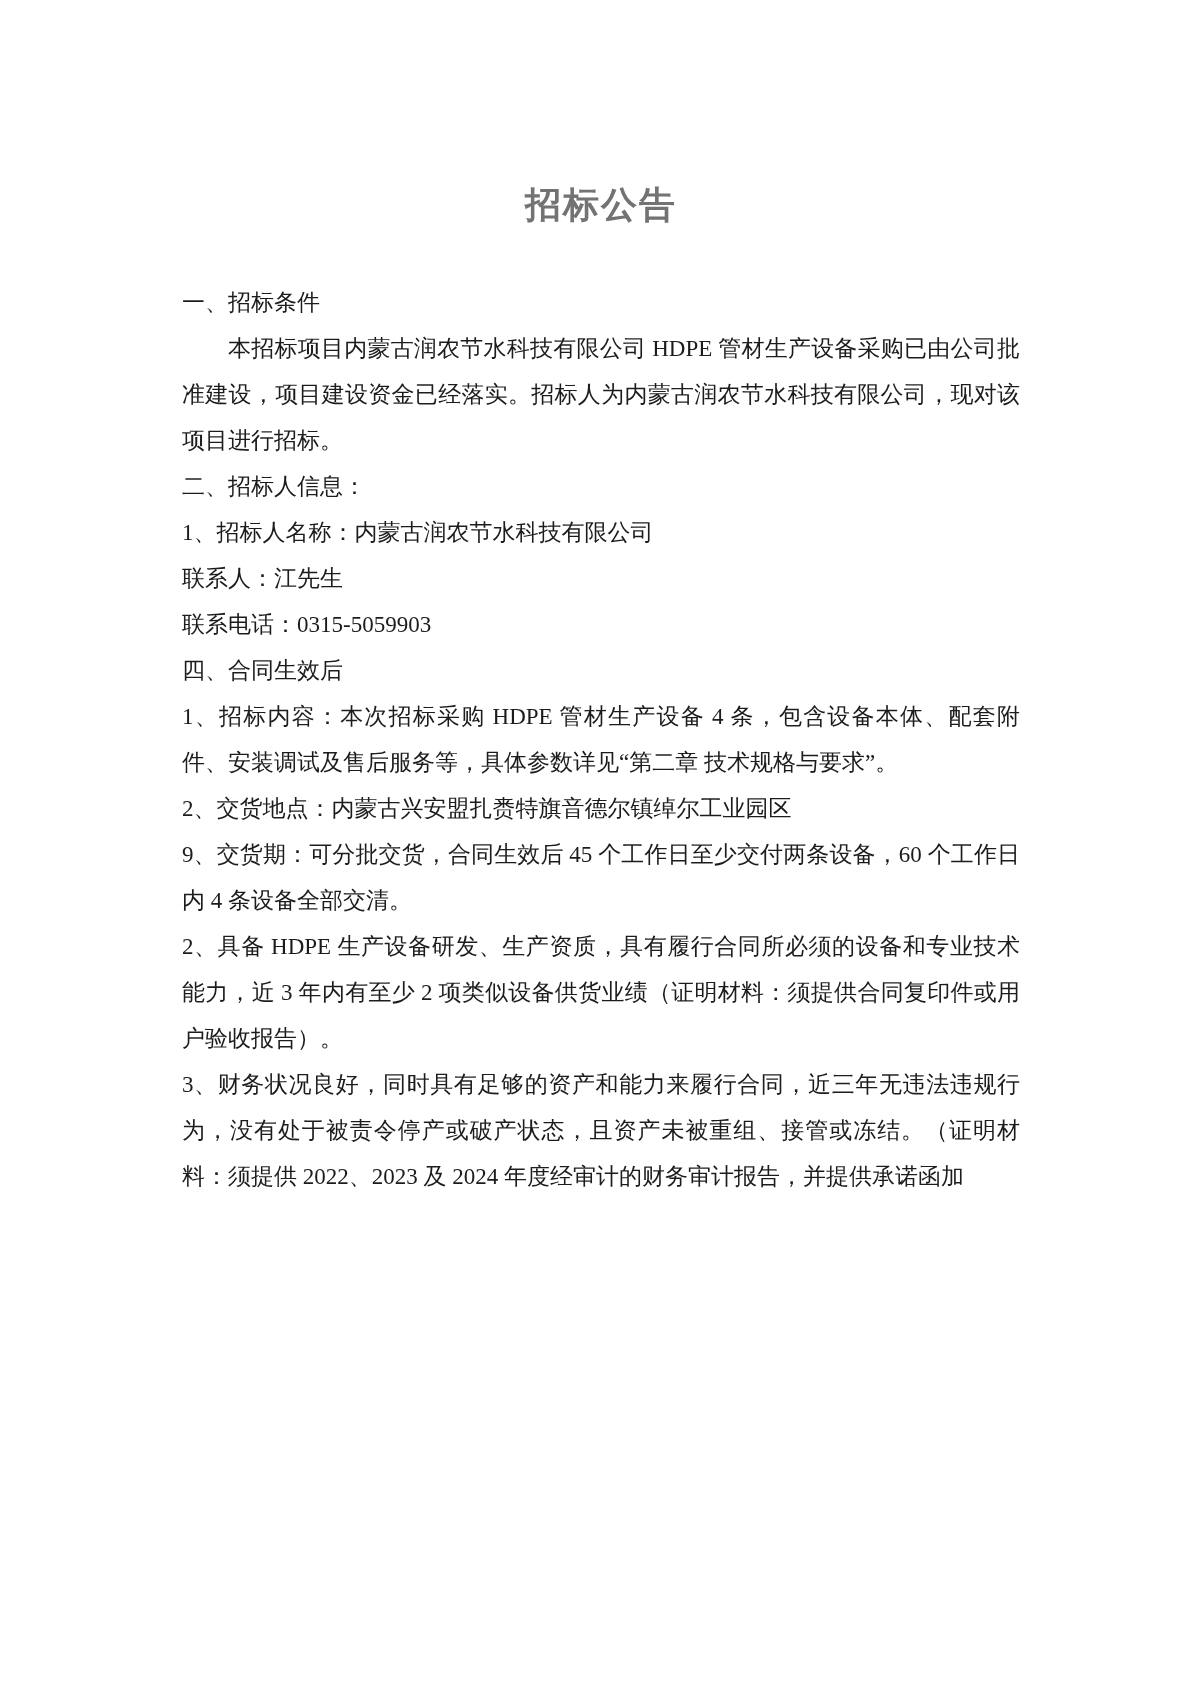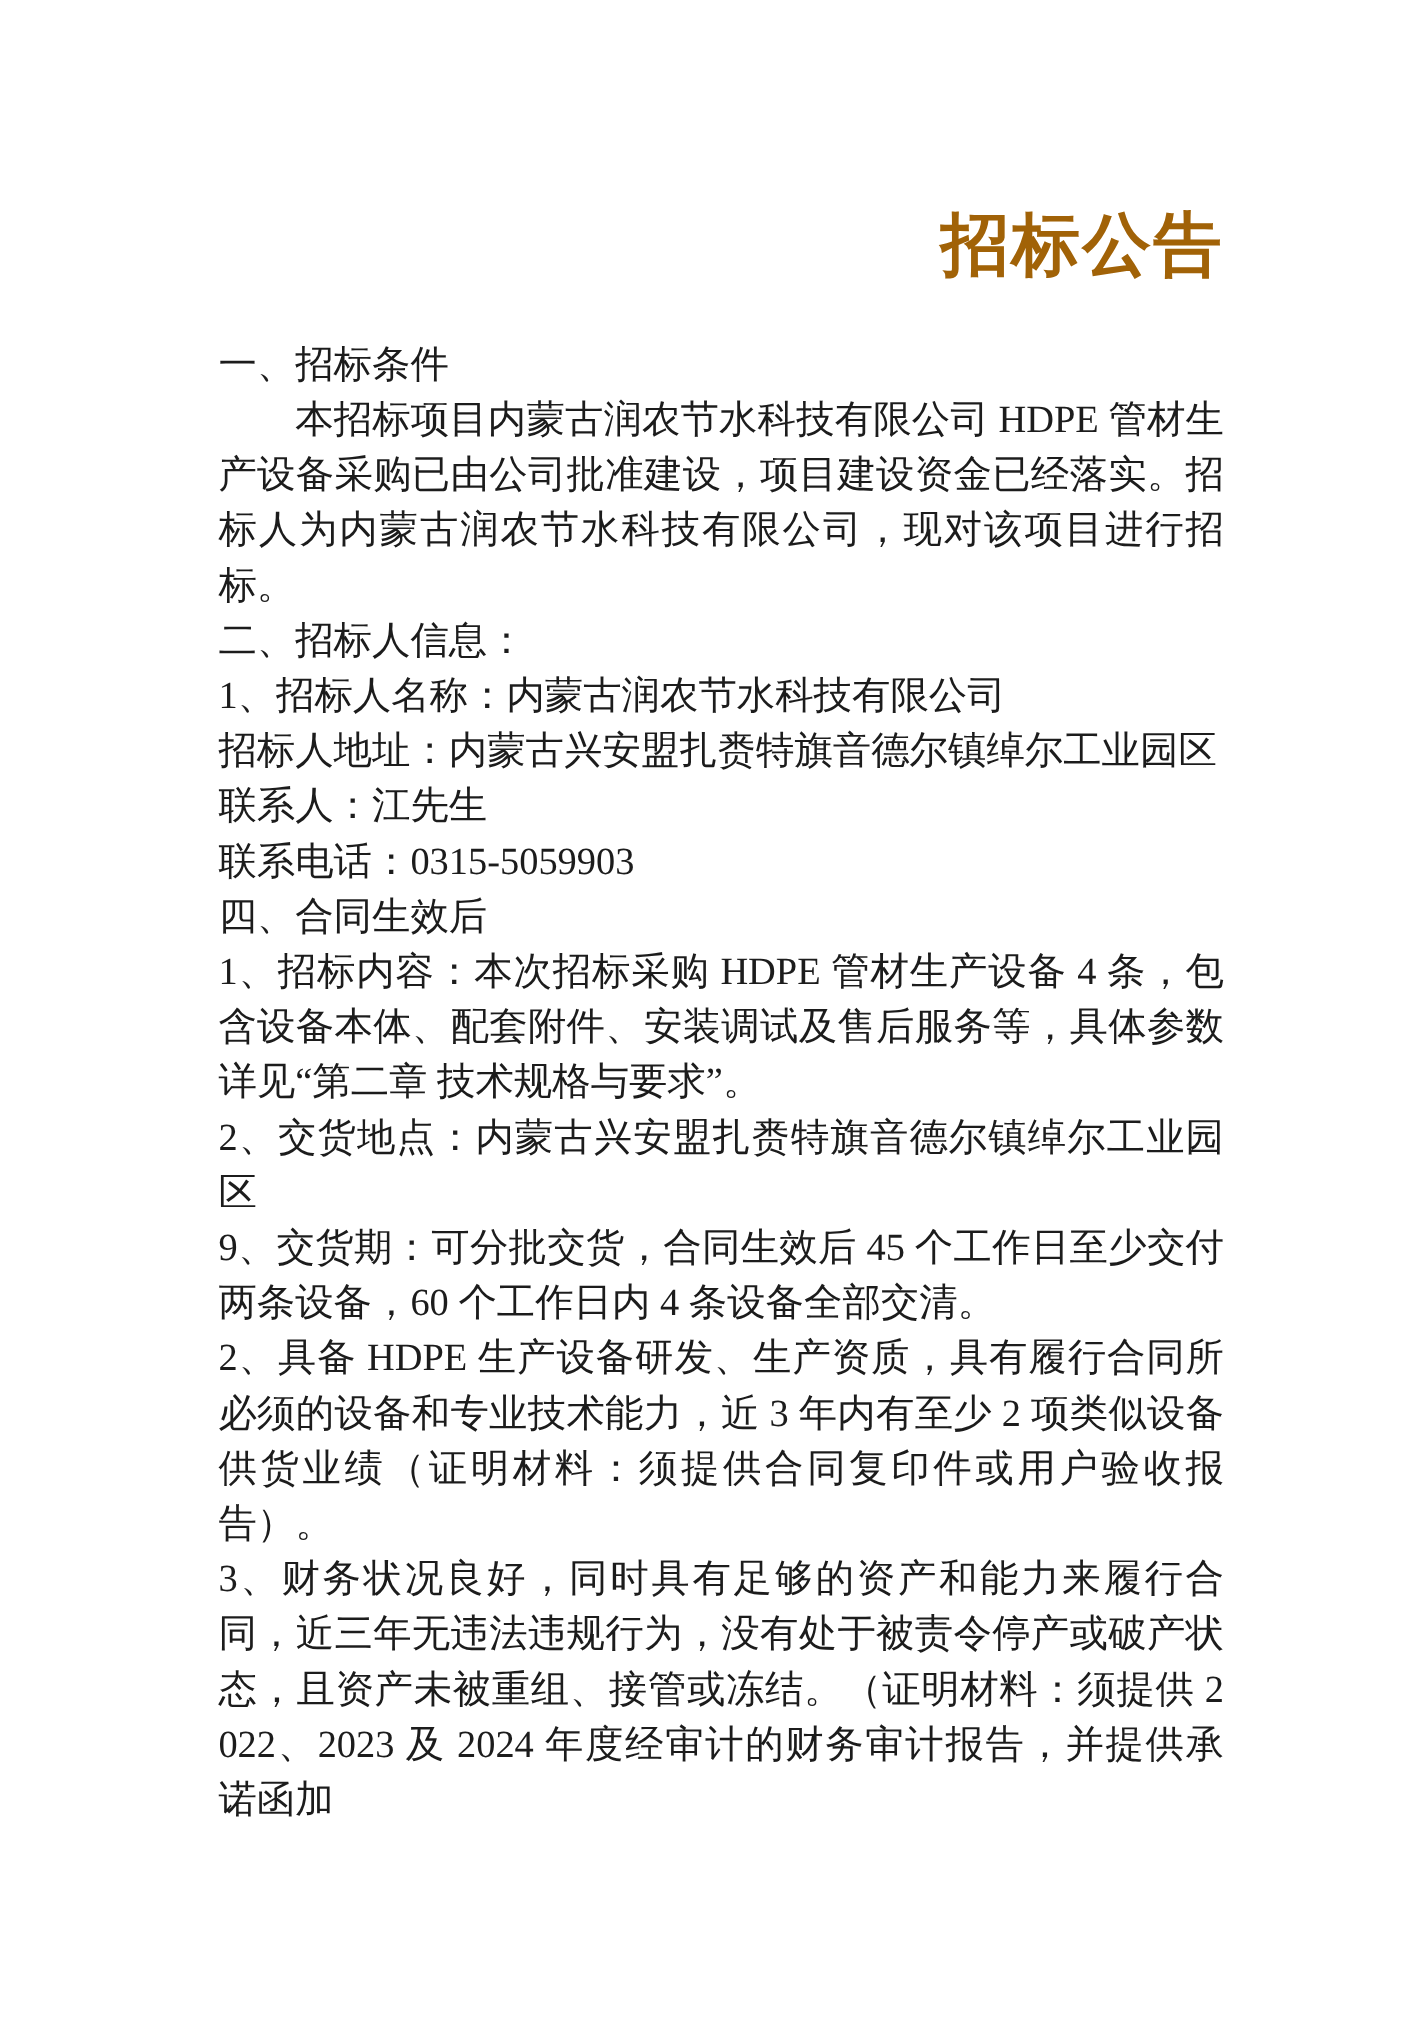--- a/index.html
+++ b/index.html
@@ -16,53 +16,52 @@
   }
   .page {
     box-sizing: border-box;
     width: 1190px;
     height: 1683px;
     padding: 170px 170px 0 182px;
     background: #ffffff;
   }
   .doc-title {
     margin: 0 0 40px 0;
-    font-size: 57px;
+    font-size: 36px;
     font-weight: bold;
     line-height: 70px;
-    text-align: right;
+    text-align: center;
     letter-spacing: 2px;
-    color: #a16207;
+    color: #737373;
   }
   .doc-body {
     width: 838px;
   }
   .doc-body p {
     margin: 0;
-    font-size: 32px;
+    font-size: 23px;
     line-height: 46px;
     text-align: justify;
     word-break: break-all;
     color: #1c1c1c;
   }
   .doc-body p.indent {
     text-indent: 2em;
   }
 </style>
 </head>
 <body>
 
 <div class="page">
   <h1 class="doc-title">招标公告</h1>
   <div class="doc-body">
       <p>一、招标条件</p>
       <p class="indent">本招标项目内蒙古润农节水科技有限公司 HDPE 管材生产设备采购已由公司批准建设，项目建设资金已经落实。招标人为内蒙古润农节水科技有限公司，现对该项目进行招标。</p>
       <p>二、招标人信息：</p>
       <p>1、招标人名称：内蒙古润农节水科技有限公司</p>
-      <p>招标人地址：内蒙古兴安盟扎赉特旗音德尔镇绰尔工业园区</p>
       <p>联系人：江先生</p>
       <p>联系电话：0315-5059903</p>
       <p>四、合同生效后</p>
       <p>1、招标内容：本次招标采购 HDPE 管材生产设备 4 条，包含设备本体、配套附件、安装调试及售后服务等，具体参数详见“第二章 技术规格与要求”。</p>
       <p>2、交货地点：内蒙古兴安盟扎赉特旗音德尔镇绰尔工业园区</p>
       <p>9、交货期：可分批交货，合同生效后 45 个工作日至少交付两条设备，60 个工作日内 4 条设备全部交清。</p>
       <p>2、具备 HDPE 生产设备研发、生产资质，具有履行合同所必须的设备和专业技术能力，近 3 年内有至少 2 项类似设备供货业绩（证明材料：须提供合同复印件或用户验收报告）。</p>
       <p>3、财务状况良好，同时具有足够的资产和能力来履行合同，近三年无违法违规行为，没有处于被责令停产或破产状态，且资产未被重组、接管或冻结。（证明材料：须提供 2022、2023 及 2024 年度经审计的财务审计报告，并提供承诺函加</p>
     </div>
 </div>

